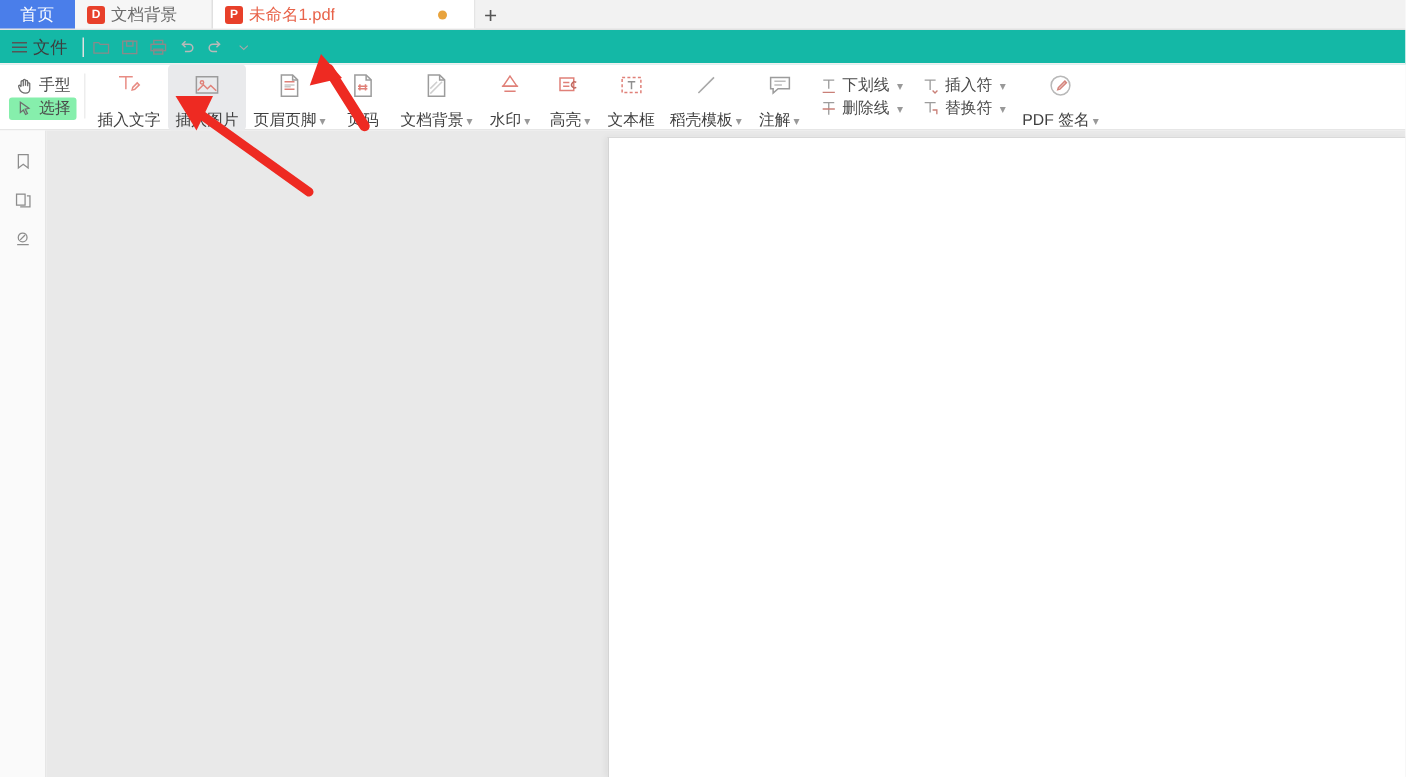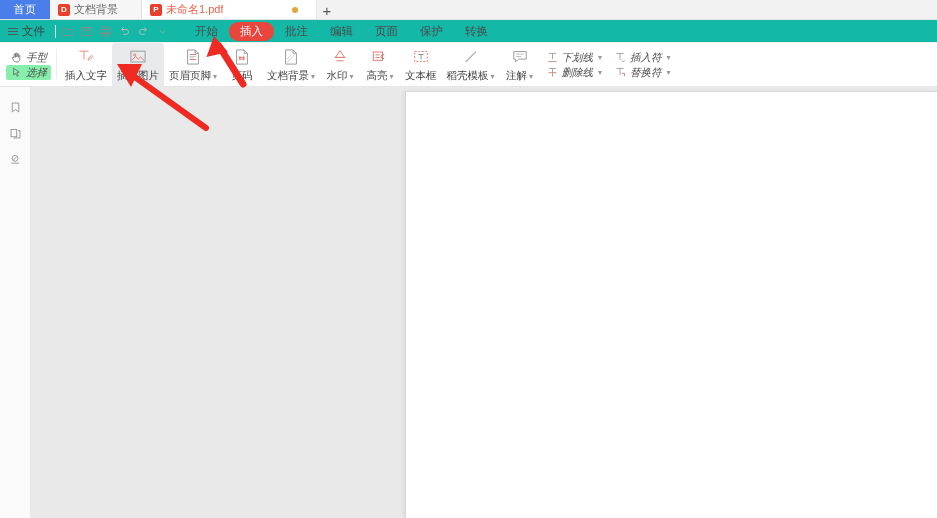--- a/index.html
+++ b/index.html
@@ -87,29 +87,29 @@
   .rsep { width: 1px; height: 30px; background: #ededed; margin: 6px 3px 0 3px; }
 
   
   .stack2 {
     display: flex; flex-direction: column; justify-content: center;
     height: 44px; padding: 0 2px;
   }
   .srow {
     display: flex; align-items: flex-start; gap: 3px;
     font-size: 10.5px; color: #4a4a4a; padding: 1px 4px; border-radius: 2px;
-    white-space: nowrap; line-height: 13px; font-style: italic;
+    white-space: nowrap; line-height: 13px;
   }
   .srow.sel { background: #86efac; }
   .srow svg { display: block; flex: 0 0 auto; }
 
   
   .vbtn {
     display: flex; flex-direction: column; align-items: center;
-    justify-content: flex-start; height: 44px; padding: 3px 5px 0 5px;
+    justify-content: space-between; height: 44px; padding: 3px 5px 0 5px;
     border-radius: 3px; min-width: 40px;
   }
   .vbtn.sel { background: #e9eaec; }
   .vbtn .ico { height: 22px; display: flex; align-items: center; justify-content: center; }
   .vbtn .lbl {
     font-size: 10.5px; color: #3f3f3f; white-space: nowrap; line-height: 13px;
     margin-top: 1px;
   }
   .caret { color: #999; font-size: 8px; margin-left: 2px; }
 
@@ -204,29 +204,20 @@
         <path d="M11 5.5H6a3 3 0 0 0 0 6h3.5"></path>
           <path d="M9 3l2.6 2.5L9 8"></path>
       </svg>
     </div>
     <div class="qbtn">
       <svg width="11" height="11" viewBox="0 0 16 16" fill="none" stroke="#a8a8a8" stroke-width="1.1">
         <path d="M4 6.5l4 3.6 4-3.6"></path>
       </svg>
     </div>
 
-    <div class="menuitems">
-      <div class="mi"><span>开始</span></div>
-      <div class="mi hl"><span>插入</span></div>
-      <div class="mi"><span>批注</span></div>
-      <div class="mi"><span>编辑</span></div>
-      <div class="mi"><span>页面</span></div>
-      <div class="mi"><span>保护</span></div>
-      <div class="mi"><span>转换</span></div>
-    </div>
   </div>
 
   <div class="ribbon">
 
     <div class="stack2">
       <div class="srow">
         <svg width="13" height="13" viewBox="0 0 16 16" fill="none" stroke="#6d6d6d" stroke-width="1.05">
           <path d="M5 8V4.3a.9.9 0 0 1 1.8 0V8m0-.6V3.3a.9.9 0 0 1 1.8 0V7.4m0 .2V4a.9.9 0 0 1 1.8 0v4m0-2.2a.9.9 0 0 1 1.7 0v4.4c0 2.1-1.5 3.4-3.5 3.4S4 12.3 3.6 10L3 8.2c-.3-.8.9-1.4 1.4-.6L5 8.6"></path>
         </svg>
         <span>手型</span>
@@ -383,20 +374,29 @@
         <svg width="13" height="13" viewBox="0 0 16 16" fill="none" stroke="#9c9c9c" stroke-width="1.1">
           <path d="M3 3h9M7.5 3v8"></path>
             <path d="M9.5 9h3.5v3.5" stroke="#c97f77"></path>
         </svg>
         <span>替换符</span>
         <span class="caret">▾</span>
       </div>
     </div>
 
 
+    <div class="vbtn">
+      <span class="ico">
+        <svg width="20" height="20" viewBox="0 0 24 24" fill="none" stroke="#b8b8b8" stroke-width="1.2">
+          <circle cx="12" cy="12" r="7.5"></circle>
+          <path d="M15.5 8.5l1.2 1.2-5.2 5.2-1.7.5.5-1.7z" stroke="#d4847c"></path>
+        </svg>
+      </span>
+      <span class="lbl"><span>PDF 签名</span><span class="caret">▾</span></span>
+    </div>
   </div>
 
   <div class="rail">
     <div class="railbtn">
       <svg width="13" height="13" viewBox="0 0 16 16" fill="none" stroke="#8d8d8d" stroke-width="1.05">
         <path d="M4 2.5h8v11l-4-3-4 3z"></path>
       </svg>
     </div>
     <div class="railbtn">
       <svg width="13" height="13" viewBox="0 0 16 16" fill="none" stroke="#8d8d8d" stroke-width="1.05">

